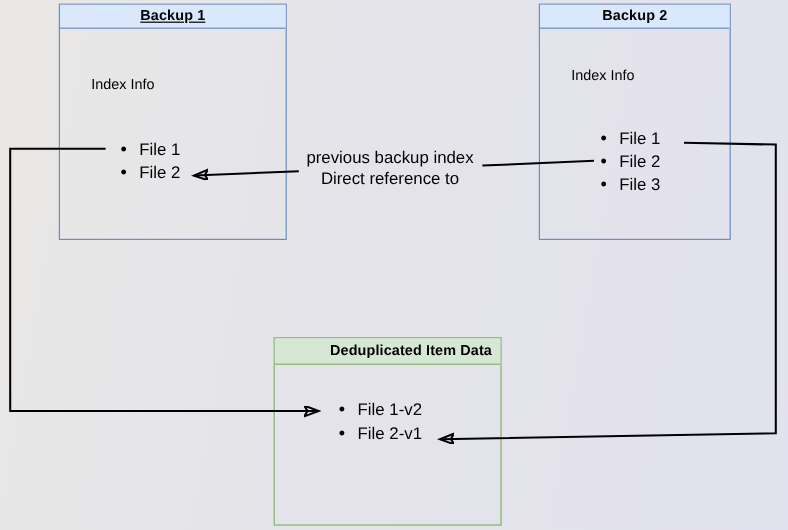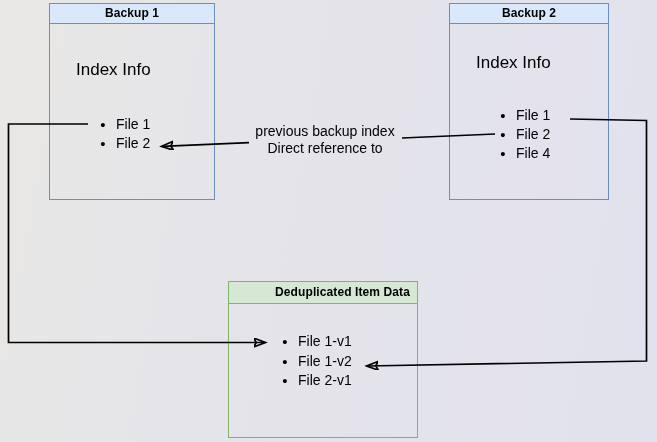--- a/index.html
+++ b/index.html
@@ -36,21 +36,21 @@
   }
   .green .box-header {
     height: 22px; line-height: 21px;
     background: var(--green_fill, #d5e8d4);
     border-bottom: 1.6px solid var(--green_border, #82b366);
     padding-left: 39px;
   }
   .section-label {
     position: absolute;
     left: 26px;
-    font-size: 17px;
+    font-size: 12px;
     line-height: 18px;
     white-space: nowrap;
   }
   .backup1 .section-label { top: 57px; }
   .backup2 .section-label { top: 50px; }
   ul.file-list {
     position: absolute;
     margin: 0; padding: 0;
     list-style: none;
     font-size: 14px;
@@ -67,21 +67,21 @@
     left: 0; top: 0;
     width: 8px;
     text-align: center;
     font-size: 15px;
   }
   .backup1 ul.file-list { left: 49px; top: 111px; }
   .backup2 ul.file-list { left: 49px; top: 102px; }
   .dedup   ul.file-list { left: 52px; top: 50px; }
   .dedup   ul.file-list li { line-height: 19.7px; }
 
-  .backup1 { left: 49px;  top: 3px;   width: 166px; height: 197px; }
+  .backup1 { left: 49px;  top: 3px;   width: 190px; height: 197px; text-decoration: underline; }
   .backup2 { left: 449px; top: 3px;   width: 160px; height: 197px; }
   .dedup   { left: 228px; top: 281px; width: 190px; height: 157px; }
 
   .edge-label {
     position: absolute;
     left: 244px; top: 123px;
     width: 162px;
     text-align: center;
     font-size: 14px;
     line-height: 17px;
@@ -112,28 +112,27 @@
       <li>File 2</li>
     </ul>
   </div>
 
   <div class="box blue backup2">
     <div class="box-header">Backup 2</div>
     <div class="section-label">Index Info</div>
     <ul class="file-list">
       <li>File 1</li>
       <li>File 2</li>
-      <li>File 4</li>
+      <li>File 3</li>
     </ul>
   </div>
 
   <div class="box green dedup">
     <div class="box-header">Deduplicated Item Data</div>
     <ul class="file-list">
-      <li>File 1-v1</li>
       <li>File 1-v2</li>
       <li>File 2-v1</li>
     </ul>
   </div>
 
   <div class="edge-label">
     <div>previous backup index</div>
     <div>Direct reference to</div>
   </div>
 

